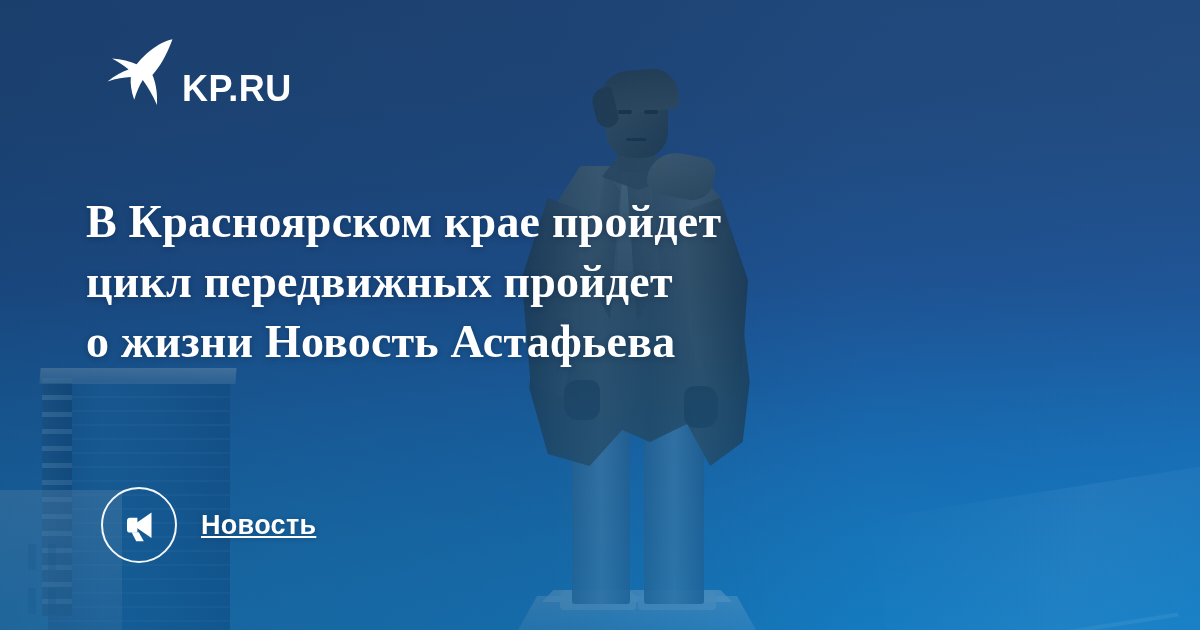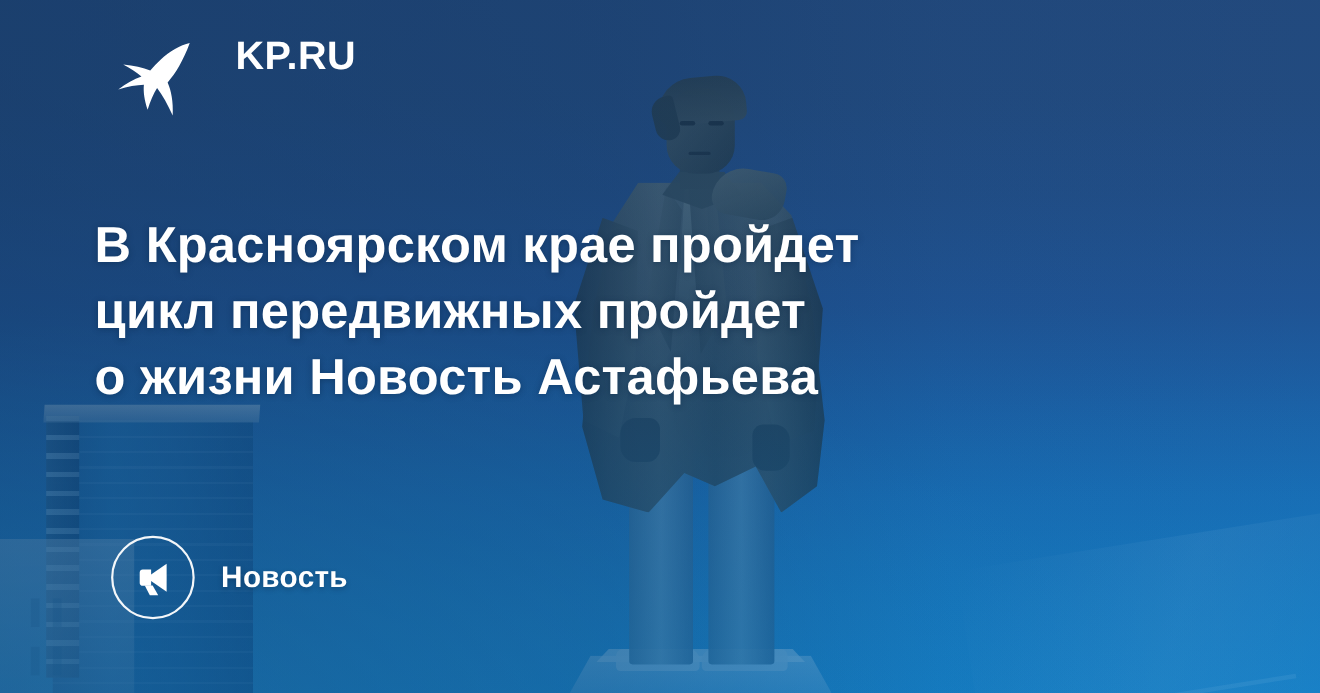--- a/index.html
+++ b/index.html
@@ -316,22 +316,22 @@
     position: absolute;
     inset: 0;
   }
 
   
   .logo {
     position: absolute;
     left: 104px;
     top: 33px;
     display: flex;
-    align-items: flex-start;
-    gap: 36px;
+    align-items: flex-end;
+    gap: 4px;
   }
   .logo-bird { width: 74px; height: 74px; display: block; }
   .logo-text {
     color: #ffffff;
     font-size: 36px;
     font-weight: 700;
     letter-spacing: 0.5px;
     line-height: 1;
     white-space: nowrap;
   }
@@ -342,21 +342,21 @@
     left: 86px;
     top: 192px;
     width: 900px;
     color: #ffffff;
     font-size: 46px;
     font-weight: 700;
     line-height: 60px;
     letter-spacing: 0.2px;
     text-shadow: 0 1px 6px rgba(8,34,64,0.42);
   }
-  .headline .hl-line { display: block; white-space: nowrap; }
+  .headline .hl-line { display: block; white-space: nowrap; font-family: Liberation Serif, serif; }
 
   
   .badge {
     position: absolute;
     left: 101px;
     top: 487px;
     display: flex;
     align-items: center;
     gap: 24px;
   }
@@ -371,20 +371,21 @@
     flex: 0 0 auto;
   }
   .badge-circle svg { display: block; }
   .badge-label {
     color: #ffffff;
     font-size: 27px;
     font-weight: 700;
     letter-spacing: 0.3px;
     white-space: nowrap;
     text-shadow: 0 1px 5px rgba(8,34,64,0.35);
+    text-decoration: underline;
   }
 </style>
 </head>
 <body>
 
 <div id="card">
 
   <div class="bg-layer bg-sky"></div>
   <div class="bg-layer bg-vignette"></div>
 

